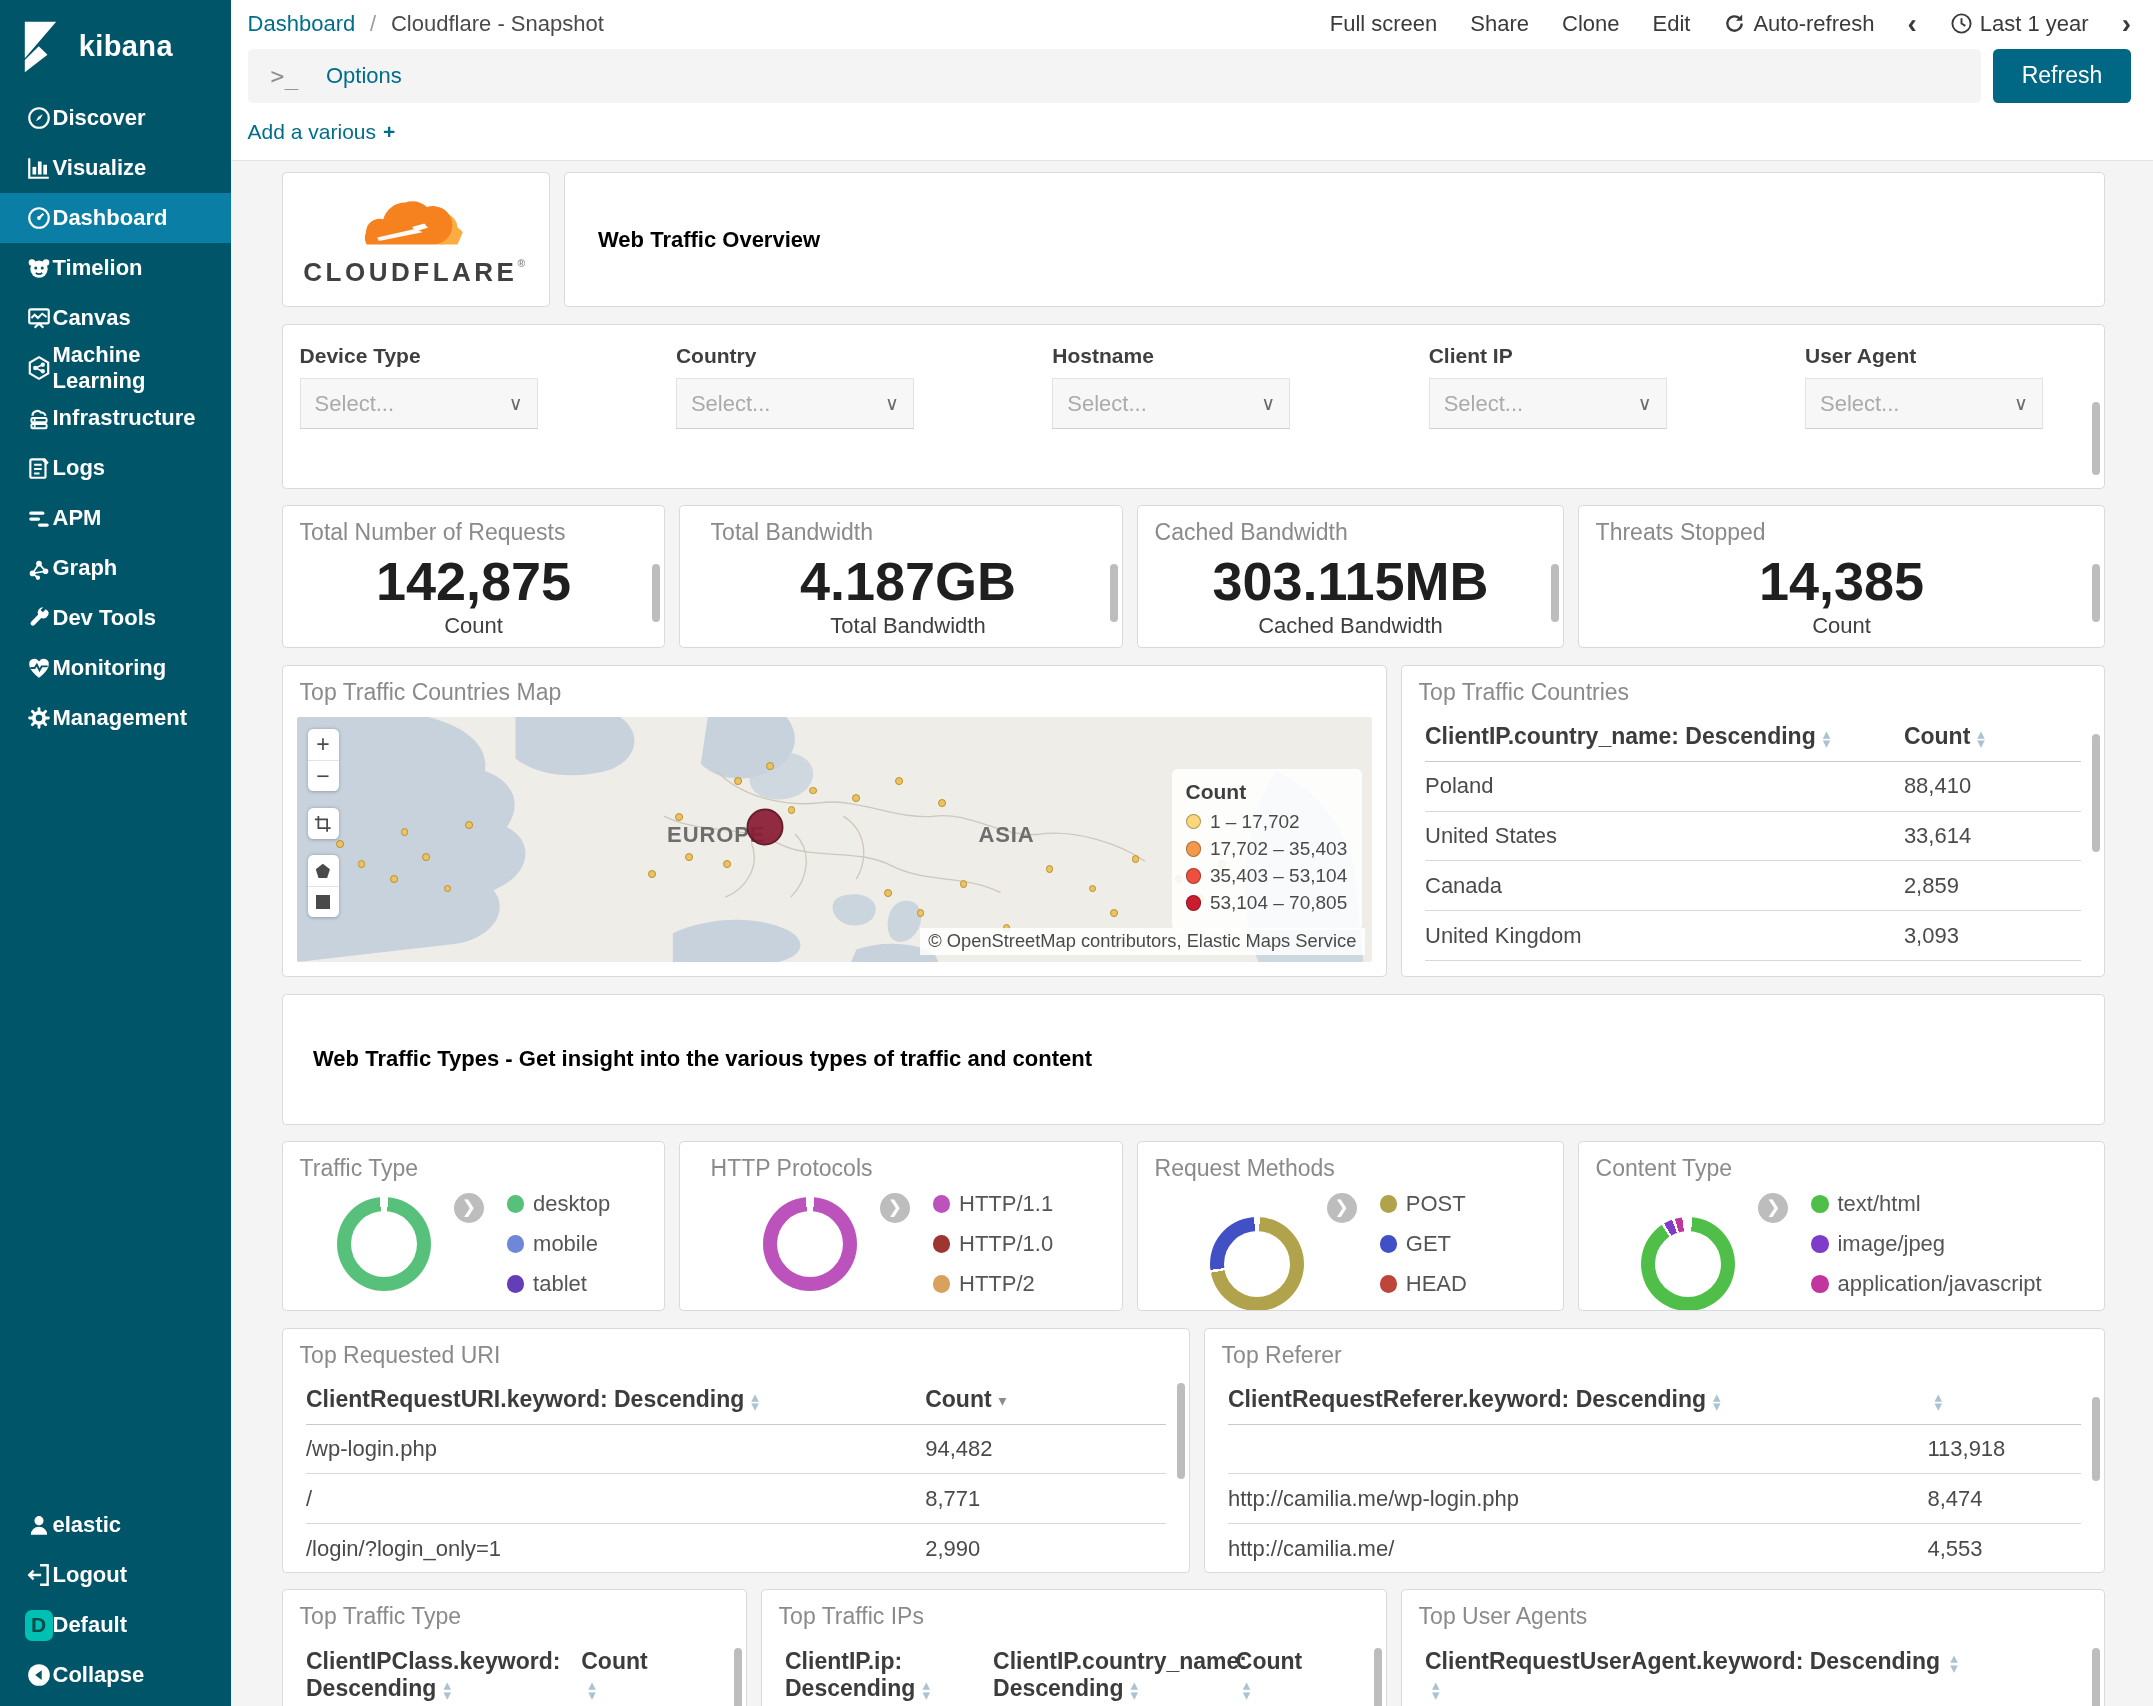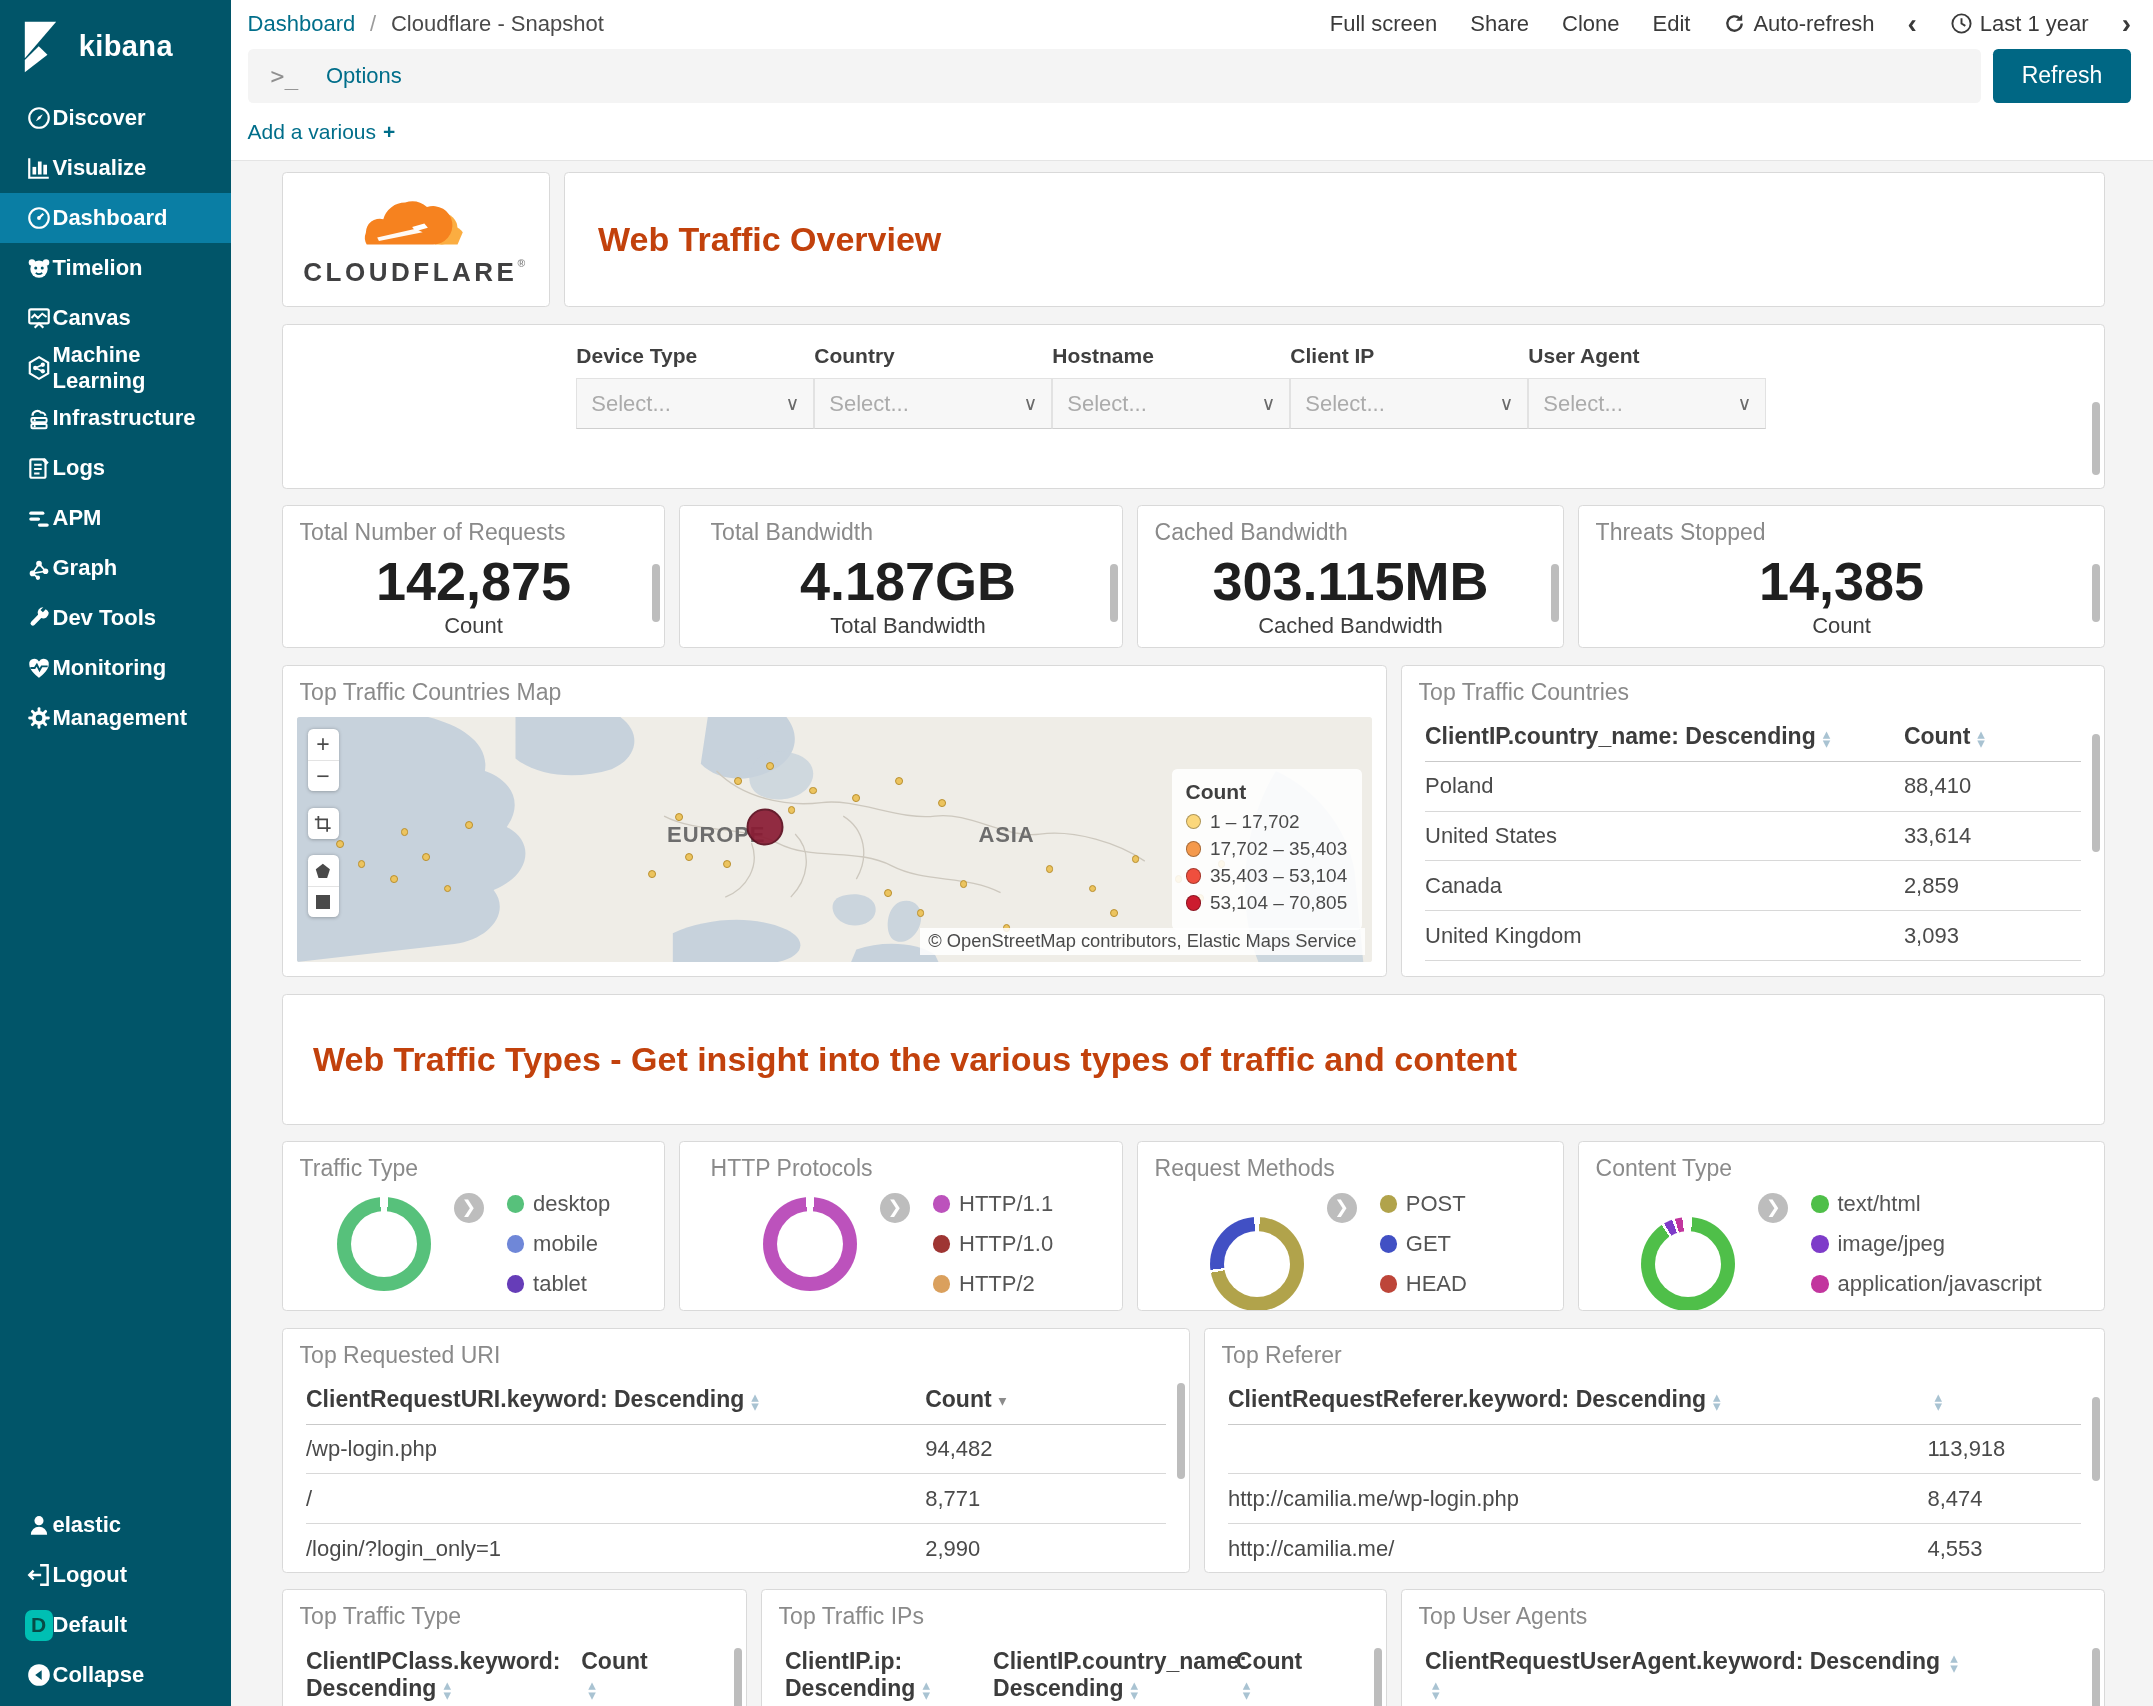--- a/index.html
+++ b/index.html
@@ -44,26 +44,26 @@
 
   
   .dashboard { flex:1; background:#f4f4f4; padding:11.4px 49px 0 51px; overflow:hidden; }
   .row { display:flex; gap:14px; margin-bottom:16.6px; }
   .panel { background:#fff; border:0.9px solid #d9d9d9; border-radius:4.4px; position:relative; overflow:hidden; }
   .p-title { font-size:23px; color:#8a8a8a; padding:13px 0 0 16.6px; }
   .scrollthumb { position:absolute; width:7.9px; border-radius:4.4px; background:#bdbdbd; right:4.4px; }
 
   .p-logo { width:268px; height:135px; display:flex; flex-direction:column; align-items:center; justify-content:center; }
   .p-head { flex:1; height:135px; display:flex; align-items:center; padding-left:33px; }
-  .head-title { font-size:34px; font-weight:600; color:#c2410c; }
+  .head-title { font-size:22px; font-weight:600; color:#000000; }
   .cf-word { font-size:26px; font-weight:700; letter-spacing:3.5px; color:#404041; margin-top:1.7px; }
   .cf-reg { font-size:10.5px; color:#8a8a8a; vertical-align:top; }
 
   .p-filters { width:100%; height:165px; }
-  .filters-fields { display:flex; justify-content:center; padding:19px 61px 0 16.6px; }
+  .filters-fields { display:flex; justify-content:space-between; padding:19px 61px 0 16.6px; }
   .ffield { width:238px; }
   .flabel { font-size:21px; font-weight:700; color:#3f3f3f; margin-bottom:10.5px; }
   .fselect { height:51px; background:#f7f7f7; border:0.9px solid #e2e2e2; border-bottom-color:#cfcfcf; display:flex; align-items:center; padding:0 14px; font-size:22px; color:#ababab; cursor:pointer; }
   .fselect .chev { margin-left:auto; color:#6a6a6a; font-size:19px; }
 
   .p-metric { height:143px; }
   .m1 { width:383px; } .m2 { width:444px;padding-left:14px; } .m3 { width:427px; } .m4 { flex:1; }
   .metric-val { text-align:center; font-size:54px; font-weight:700; color:#1f1f1f; margin-top:5.2px; line-height:1.1; }
   .metric-lab { text-align:center; font-size:22px; color:#3f3f3f; margin-top:1.7px; }
 

